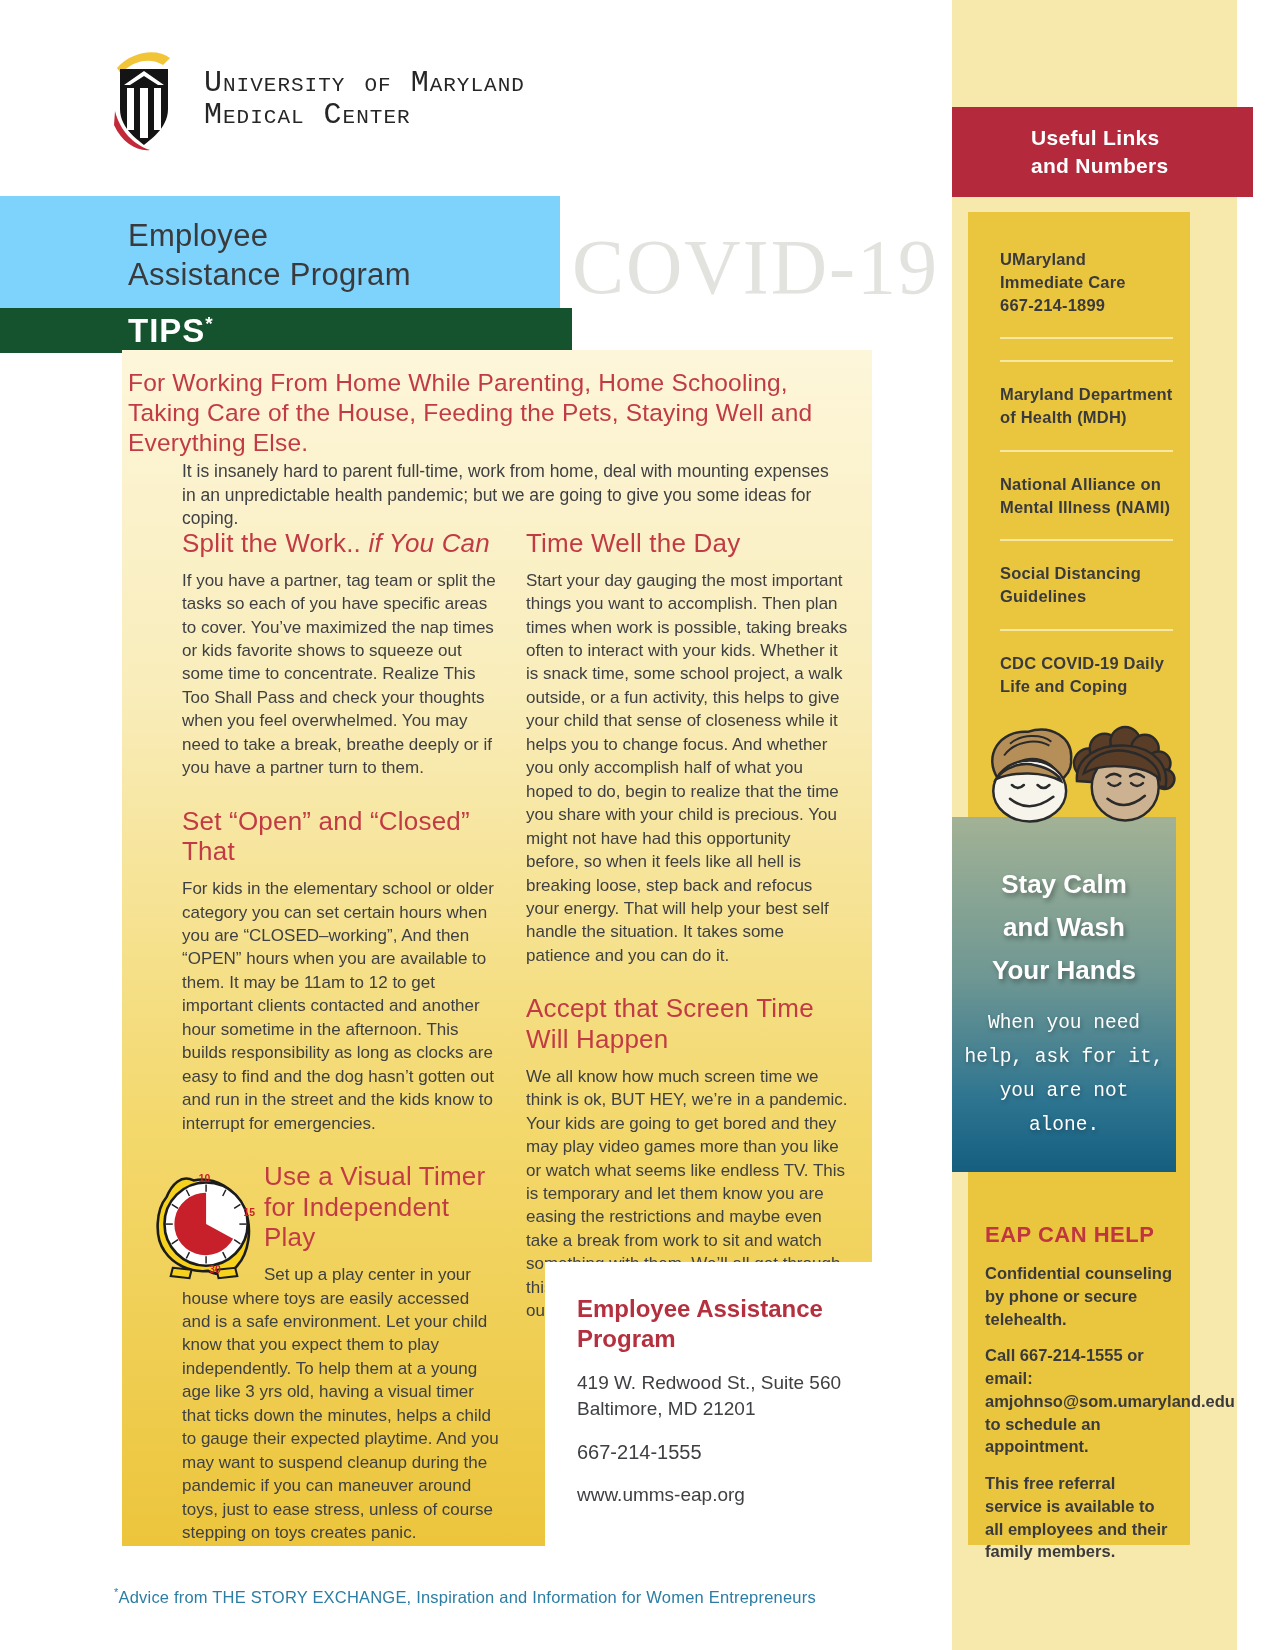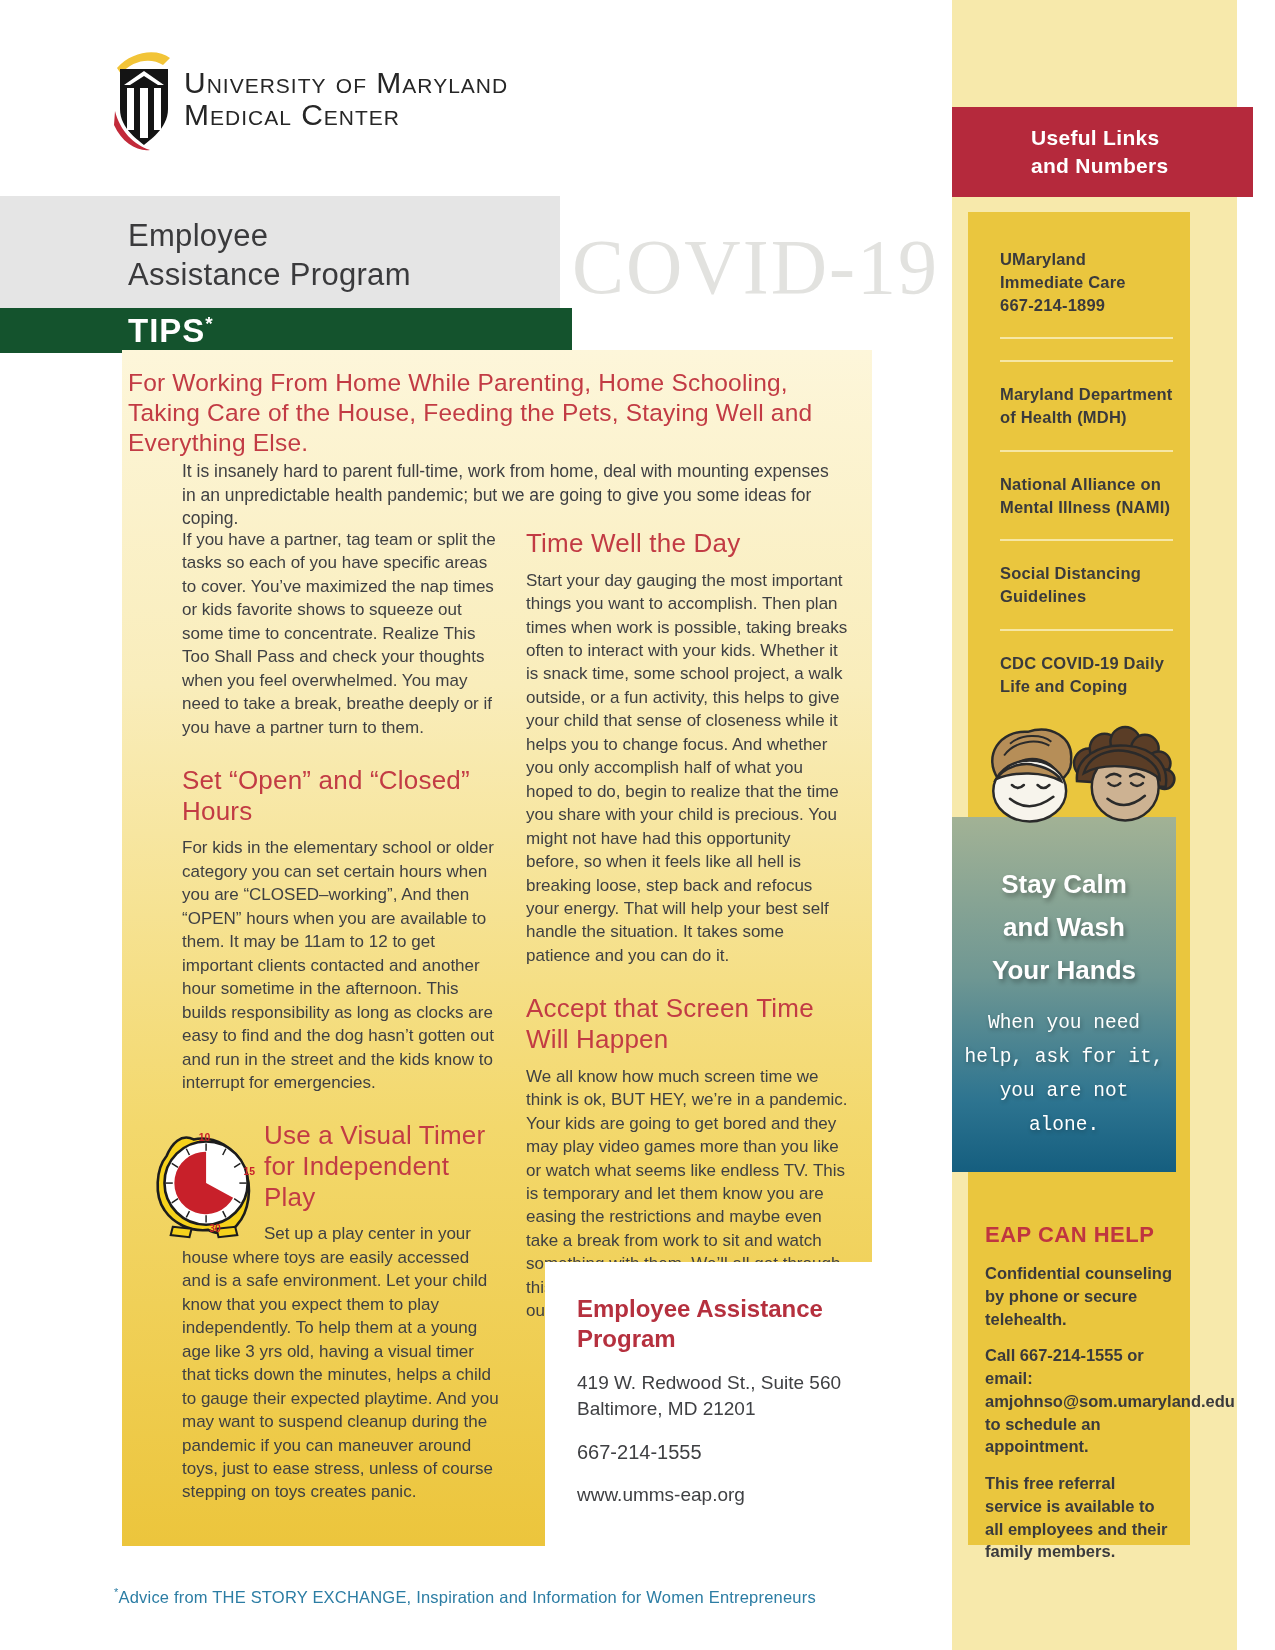--- a/index.html
+++ b/index.html
@@ -7,26 +7,26 @@
     position:relative; width:1275px; height:1650px; background:#ffffff;
     font-family:"Liberation Sans", sans-serif; overflow:hidden; margin:0 auto;
     color:#3f4043;
   }
   .abs { position:absolute; }
 
   
   .logo-wrap { left:112px; top:44px; width:480px; height:110px; display:flex; align-items:center; }
   .logo-shield { width:64px; height:104px; flex:0 0 auto; }
   .logo-text {
-    font-family:Liberation Sans, sans-serif; font-variant:small-caps;
+    font-family:Liberation Mono, monospace; font-variant:small-caps;
     font-size:30px; line-height:1.08; color:#262626; letter-spacing:1px;
-    margin-left:8px; white-space:pre-line;
+    margin-left:28px; white-space:pre-line;
   }
   .banner-yellow {
-    left:0; top:196px; width:560px; height:112px; background:#e5e5e5;
+    left:0; top:196px; width:560px; height:112px; background:#7dd3fc;
   }
   .banner-yellow .program-title {
     padding:20px 0 0 128px; font-size:31px; line-height:1.26; color:#3a3a3c;
     white-space:pre-line; letter-spacing:0.3px;
   }
   .band-red {
     left:0; top:308px; width:572px; height:45px; background:#14532d;
     display:flex; align-items:center;
   }
   .band-red .tips {
@@ -219,23 +219,24 @@
     <div class="tips"><span>TIPS</span><sup>*</sup></div>
   </div>
   <div class="abs covid-watermark">COVID-19</div>
 
   <div class="abs content-box"></div>
 
   <div class="abs headline">For Working From Home While Parenting, Home Schooling, Taking Care of the House, Feeding the Pets, Staying Well and Everything Else.</div>
   <div class="abs lede">It is insanely hard to parent full-time, work from home, deal with mounting expenses in an unpredictable health pandemic; but we are going to give you some ideas for coping.</div>
 
   <div class="abs col col-left">
+    <h2 class="sec-h"><span>Split the Work..</span><span class="ital"> if You Can</span></h2>
     <p>If you have a partner, tag team or split the tasks so each of you have specific areas to cover. You’ve maximized the nap times or kids favorite shows to squeeze out some time to concentrate. Realize This Too Shall Pass and check your thoughts when you feel overwhelmed. You may need to take a break, breathe deeply or if you have a partner turn to them.</p>
 
-    <h2 class="sec-h">Set “Open” and “Closed” Hours</h2>
+    <h2 class="sec-h">Set “Open” and “Closed” That</h2>
     <p>For kids in the elementary school or older category you can set certain hours when you are “CLOSED–working”, And then “OPEN” hours when you are available to them. It may be 11am to 12 to get important clients contacted and another hour sometime in the afternoon. This builds responsibility as long as clocks are easy to find and the dog hasn’t gotten out and run in the street and the kids know to interrupt for emergencies.</p>
 
     <div>
       <svg class="timer-float" viewBox="0 0 100 112">
         <path d="M14,32 C4,44 2,70 12,84 C20,96 36,105 54,103 C62,108 76,106 82,98 C93,86 97,62 89,44 C81,24 60,12 40,16 C28,10 19,20 14,32 Z" fill="#f6d21c" stroke="#1c1c1c" stroke-width="2.5"></path>
         <path d="M20,100 L38,102 L36,110 L18,108 Z" fill="#f6d21c" stroke="#1c1c1c" stroke-width="2"></path>
         <path d="M62,102 L80,100 L82,108 L64,110 Z" fill="#f6d21c" stroke="#1c1c1c" stroke-width="2"></path>
         <circle cx="52" cy="58" r="40" fill="#ffffff" stroke="#1c1c1c" stroke-width="2.5"></circle>
         <g stroke="#1c1c1c" stroke-width="1.4">
           <line x1="52" y1="20" x2="52" y2="27"></line>

